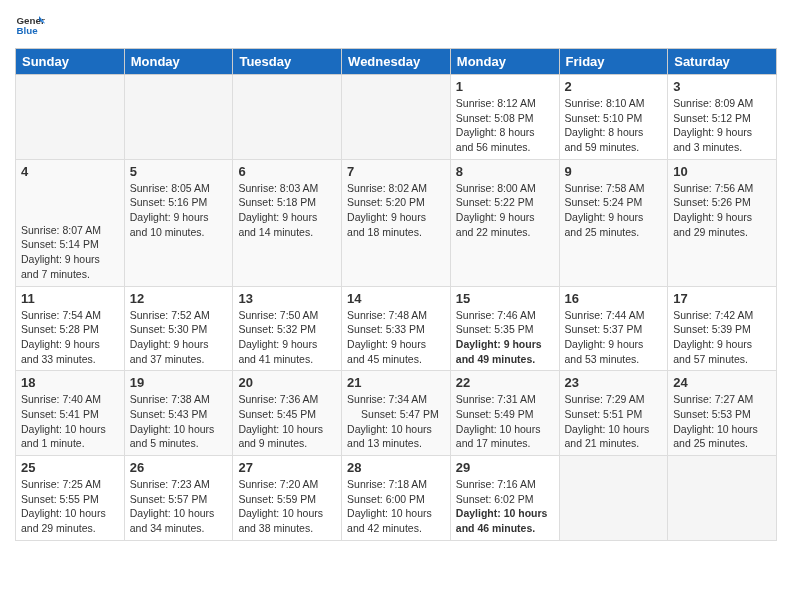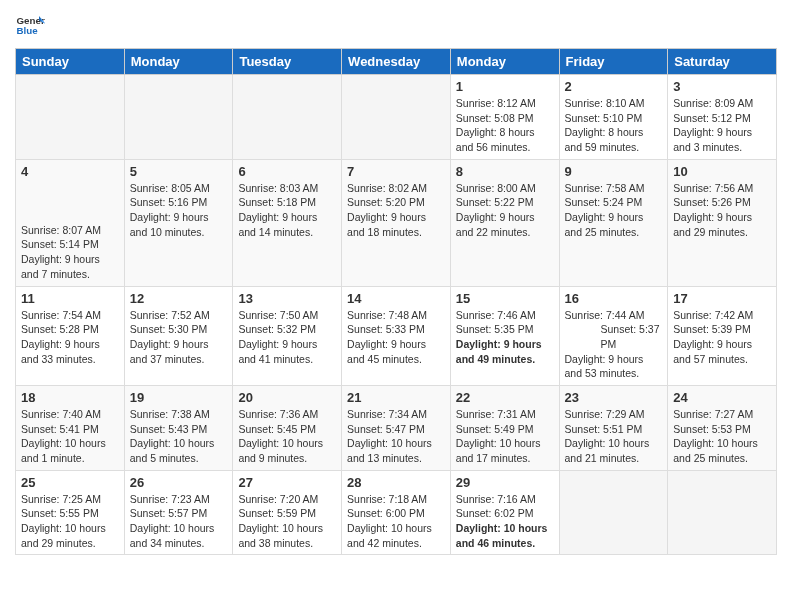--- a/index.html
+++ b/index.html
@@ -243,21 +243,21 @@
             <div class="day-info">
               <span style="display: block;">Sunrise: 7:46 AM</span>
               <span style="display: block;">Sunset: 5:35 PM</span>
               <span style="display: block; font-weight: bold;">Daylight: 9 hours and 49 minutes.</span>
             </div>
           </td>
           <td>
             <span class="day-number">16</span>
             <div class="day-info">
               <span style="display: block;">Sunrise: 7:44 AM</span>
-              <span style="display: block; margin-left: 36px;">Sunset: 5:37 PM</span>
+              <span style="display: block;">Sunset: 5:37 PM</span>
               <span style="display: block;">Daylight: 9 hours and 53 minutes.</span>
             </div>
           </td>
           <td>
             <span class="day-number">17</span>
             <div class="day-info">
               <span style="display: block;">Sunrise: 7:42 AM</span>
               <span style="display: block;">Sunset: 5:39 PM</span>
               <span style="display: block;">Daylight: 9 hours and 57 minutes.</span>
             </div>
@@ -285,21 +285,21 @@
             <div class="day-info">
               <span style="display: block;">Sunrise: 7:36 AM</span>
               <span style="display: block;">Sunset: 5:45 PM</span>
               <span style="display: block;">Daylight: 10 hours and 9 minutes.</span>
             </div>
           </td>
           <td>
             <span class="day-number">21</span>
             <div class="day-info">
               <span style="display: block;">Sunrise: 7:34 AM</span>
-              <span style="display: block;">Sunset: 5:47 PM</span>
+              <span style="display: block; margin-left: 14px;">Sunset: 5:47 PM</span>
               <span style="display: block;">Daylight: 10 hours and 13 minutes.</span>
             </div>
           </td>
           <td>
             <span class="day-number">22</span>
             <div class="day-info">
               <span style="display: block;">Sunrise: 7:31 AM</span>
               <span style="display: block;">Sunset: 5:49 PM</span>
               <span style="display: block;">Daylight: 10 hours and 17 minutes.</span>
             </div>

